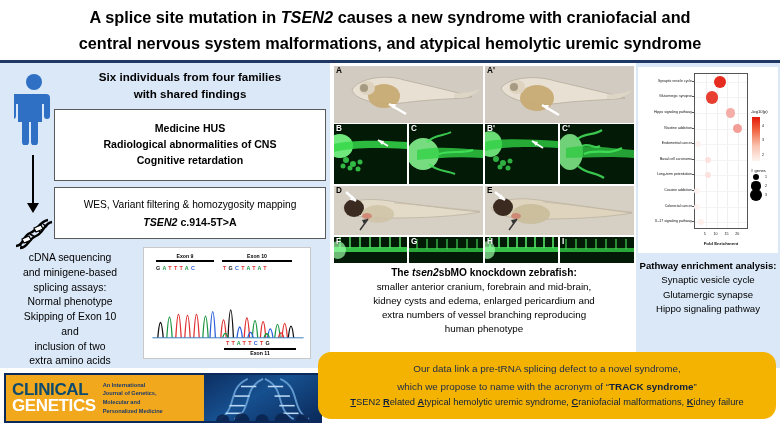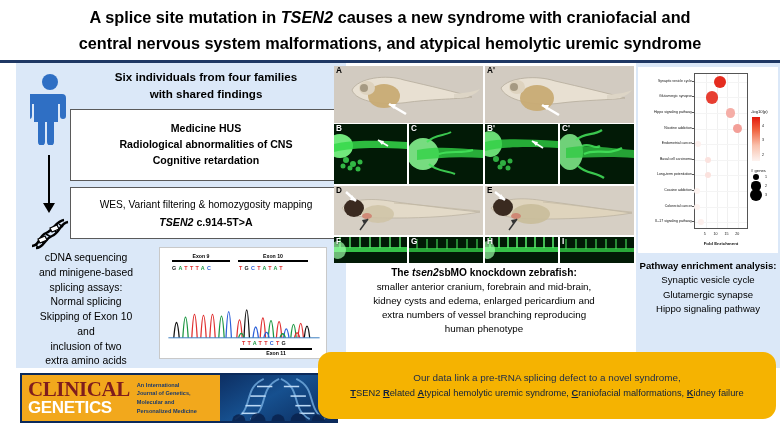--- a/index.html
+++ b/index.html
@@ -20,21 +20,21 @@
   .title-line { font-size: 16.3px; font-weight: bold; color: #000; line-height: 1.62; white-space: nowrap; }
   .title-line em { font-style: italic; }
 
   .title-rule { position: absolute; left: 0; top: 60px; width: 780px; height: 3px; background: #1f3864; }
 
   
   .body-area { position: absolute; left: 0; top: 63px; width: 780px; height: 363px; background: #ffffff; }
 
   
   .left-col {
-    position: absolute; left: 16px; top: 0; width: 330px; height: 305px;
+    position: absolute; left: 0; top: 0; width: 330px; height: 305px;
     background: #dbe8f8;
   }
   .person-icon { position: absolute; left: 14px; top: 10px; width: 40px; height: 72px; }
   .arrow-down { position: absolute; left: 32px; top: 92px; width: 2px; height: 52px; background: #000; }
   .arrow-head {
     position: absolute; left: 27px; top: 140px; width: 0; height: 0;
     border-left: 6px solid transparent; border-right: 6px solid transparent; border-top: 10px solid #000;
   }
   .dna-icon { position: absolute; left: 10px; top: 152px; width: 46px; height: 36px; }
 
@@ -74,21 +74,21 @@
   .exon-lbl { position: absolute; font-size: 5.2px; font-weight: bold; color: #000; text-align: center; }
   .seq-row { position: absolute; font-size: 5.4px; font-weight: bold; letter-spacing: 2.3px; white-space: nowrap; }
   .seq-row .A { color: #1a9641; } .seq-row .C { color: #2b5fd9; }
   .seq-row .G { color: #111111; } .seq-row .T { color: #e03030; }
 
   
   .logo-bar { position: absolute; left: 4px; top: 310px; width: 318px; height: 50px; background: #0b2a5b; padding: 2px; }
   .logo-inner { position: relative; width: 100%; height: 100%; display: flex; }
   .logo-yellow { width: 63%; height: 100%; background: #f2a81c; display: flex; align-items: center; padding-left: 6px; }
   .logo-name { display: flex; flex-direction: column; line-height: 0.95; }
-  .logo-name .l1 { font-size: 21px; font-weight: bold; color: #7f1d1d; letter-spacing: -0.4px; font-family: Liberation Serif, serif; }
+  .logo-name .l1 { font-size: 17px; font-weight: bold; color: #0c4a6e; letter-spacing: -0.4px; }
   .logo-name .l2 { font-size: 17px; font-weight: bold; color: #ffffff; letter-spacing: -0.4px; }
   .logo-sub { margin-left: 7px; font-size: 5.6px; font-weight: bold; color: #1b3a6b; line-height: 1.55; }
   .logo-dna { flex: 1; height: 100%; background: linear-gradient(150deg,#0d2f63 0%,#16508f 45%,#0b2a5b 100%); position: relative; overflow: hidden; }
 
   
   .fish-panel { position: absolute; left: 334px; top: 3px; width: 300px; height: 197px; background: #ffffff; }
   .fish-cell { position: absolute; overflow: hidden; }
   .fish-lbl { position: absolute; left: 2px; top: 0px; font-size: 8.2px; font-weight: bold; color: #fff; z-index: 4; text-shadow: 0 0 2px #000; }
   .fish-lbl.dark { color: #000; text-shadow: none; }
   .bright { background: #cfc8be; }
@@ -192,21 +192,21 @@
 
       <div class="wes-box">
         <div class="ln1">WES, Variant filtering &amp; homozygosity mapping</div>
         <div class="ln2"><em>TSEN2</em><span> c.914-5T&gt;A</span></div>
       </div>
 
       <div class="cdna-text">
         <div class="b">cDNA sequencing</div>
         <div class="b">and minigene-based</div>
         <div class="b">splicing assays:</div>
-        <div>Normal splicing</div>
+        <div>Normal phenotype</div>
         <div>Skipping of Exon 10</div>
         <div>and</div>
         <div>inclusion of two</div>
         <div>extra amino acids</div>
       </div>
 
       <div class="chroma-box">
         <div class="chroma-inner">
           <div class="exon-bar" style="left:12px; top:12px; width:58px;"></div>
           <div class="exon-lbl" style="left:12px; top:5px; width:58px;">Exon 9</div>
@@ -584,17 +584,18 @@
       <div class="pathway-text">
         <div class="hd">Pathway enrichment analysis:</div>
         <div>Synaptic vesicle cycle</div>
         <div>Glutamergic synapse</div>
         <div>Hippo signaling pathway</div>
       </div>
     </div>
 
     <div class="conclusion">
       <div class="c1">Our data link a pre-tRNA splicing defect to a novel syndrome,</div>
+      <div class="c1"><span>which we propose to name with the acronym of “</span><b>TRACK syndrome</b><span>”</span></div>
       <div class="c2" id="acronym-expansion"><u>T</u><span class="nm">SEN2 </span><u>R</u><span class="nm">elated </span><u>A</u><span class="nm">typical hemolytic uremic syndrome, </span><u>C</u><span class="nm">raniofacial malformations, </span><u>K</u><span class="nm">idney failure</span></div>
     </div>
 
   </div>
 </div>
 
 </body></html>

